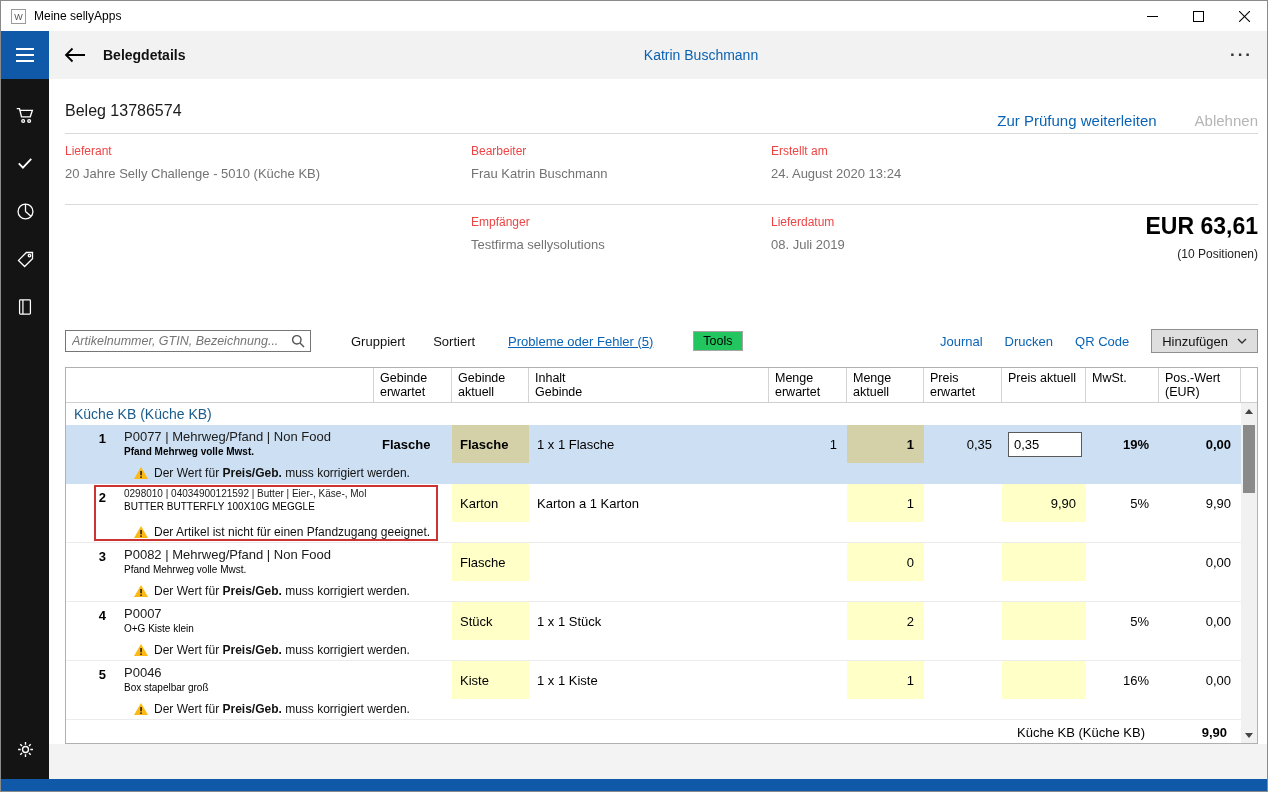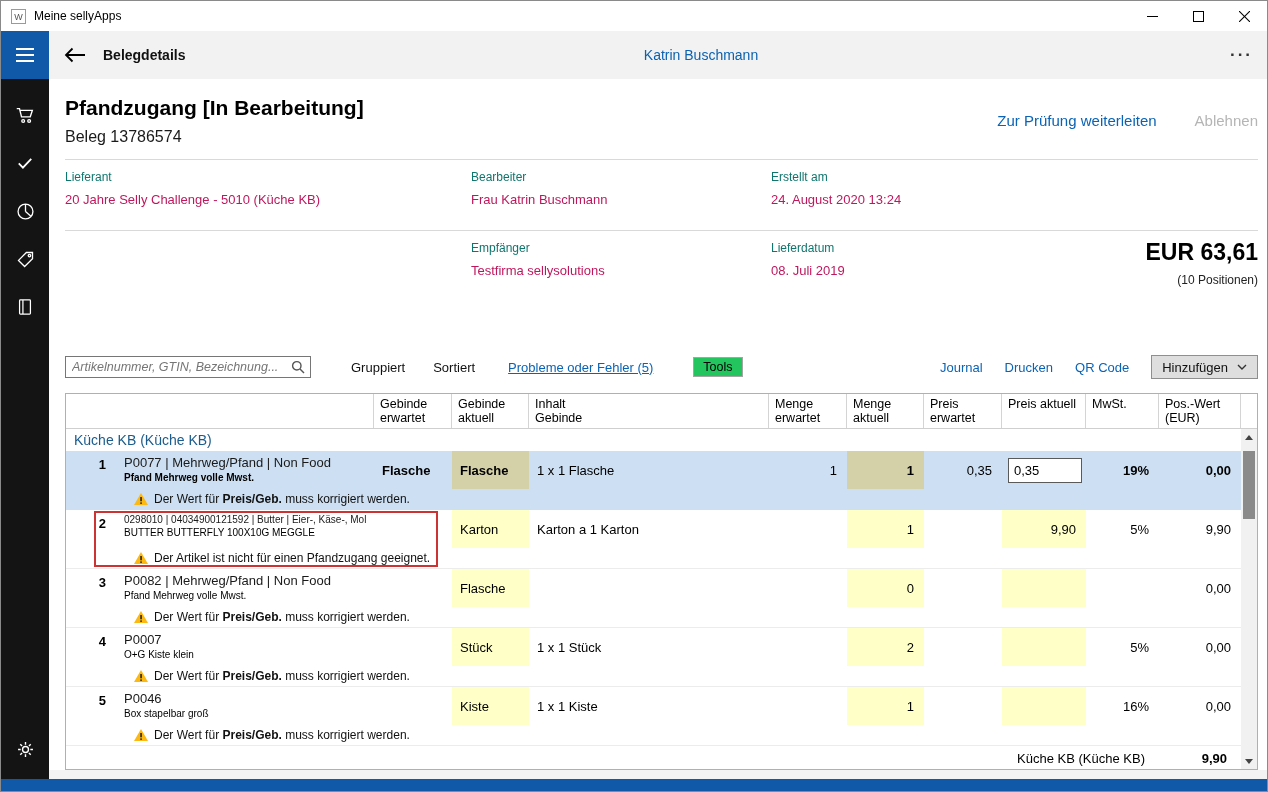--- a/index.html
+++ b/index.html
@@ -40,22 +40,22 @@
   .link-fwd { color:#0a63b5; cursor:pointer; }
   .link-reject { color:#b5b5b5; cursor:pointer; }
 
   .divider { border-top:1px solid #d9d9d9; margin-top:13px; width:1193px; }
 
   .info-row { position:relative; width:1193px; }
   .info-row1 { height:57px; }
   .info-row2 { height:103px; }
   .info-col { position:absolute; top:10px; }
   .col-a { left:0; } .col-b { left:406px; } .col-c { left:706px; }
-  .info-label { font-size:12px; color:#0f766e; }
-  .info-value { font-size:13px; color:#be185d; margin-top:6px; line-height:20px; }
+  .info-label { font-size:12px; color:#ef4444; }
+  .info-value { font-size:13px; color:#737373; margin-top:6px; line-height:20px; }
   .total-block { position:absolute; right:0; top:8px; text-align:right; }
   .total-amount { font-size:23px; font-weight:bold; color:#000; }
   .total-positions { font-size:12px; color:#222; margin-top:7px; }
 
   
   .toolbar { margin-top:20px; display:flex; align-items:center; height:26px; width:1193px; font-size:13px; }
   .search-wrap { position:relative; width:246px; }
   .search-wrap input { width:246px; height:22px; border:1px solid #767676; font-size:12.5px; padding:0 8px 0 6px; font-family:inherit; font-style:italic; color:#333; }
   .search-wrap input::placeholder { color:#757575; font-style:italic; }
   .search-icon { position:absolute; right:6px; top:4px; }
@@ -204,21 +204,20 @@
             <circle cx="12" cy="12" r="3.4"></circle>
             <path d="M12 3.5v3M12 17.5v3M3.5 12h3M17.5 12h3M6 6l2.1 2.1M15.9 15.9L18 18M18 6l-2.1 2.1M8.1 15.9L6 18"></path>
           </svg>
       </div>
     </div>
 
     <div class="main">
       <div class="content">
 
         <div class="doc-header">
-          <div class="doc-title">Pfandzugang [In Bearbeitung]</div>
           <div class="doc-sub">Beleg 13786574</div>
           <div class="doc-actions">
             <span class="link-fwd">Zur Prüfung weiterleiten</span>
             <span class="link-reject">Ablehnen</span>
           </div>
         </div>
 
         <div class="divider"></div>
 
         <div class="info-row info-row1">

